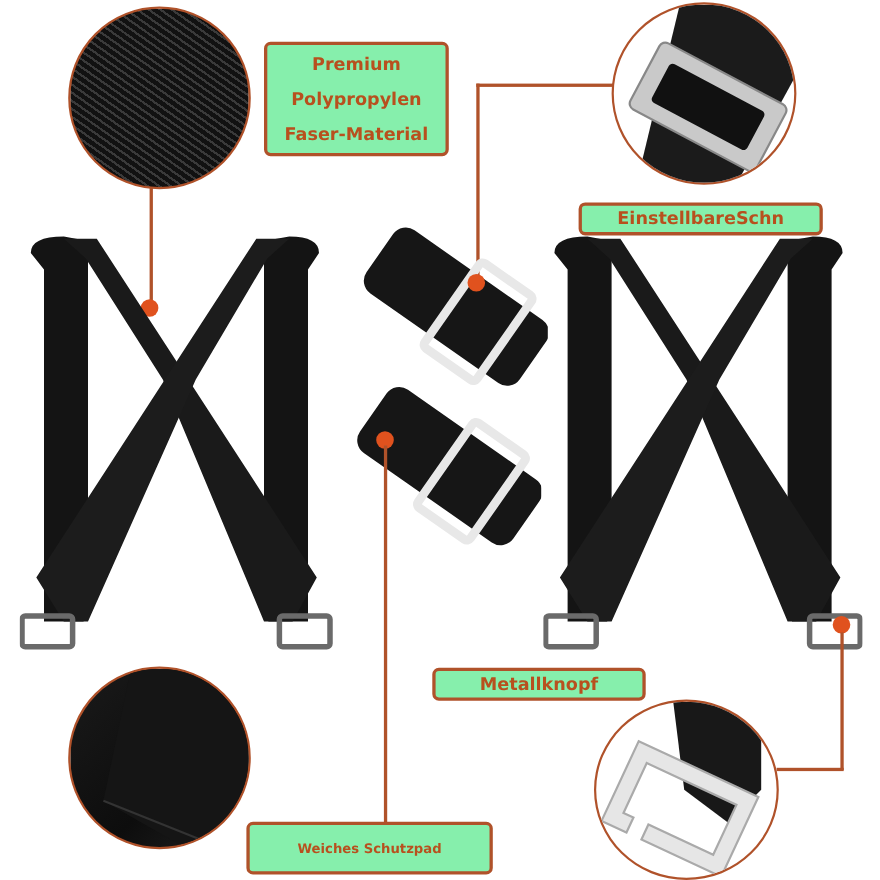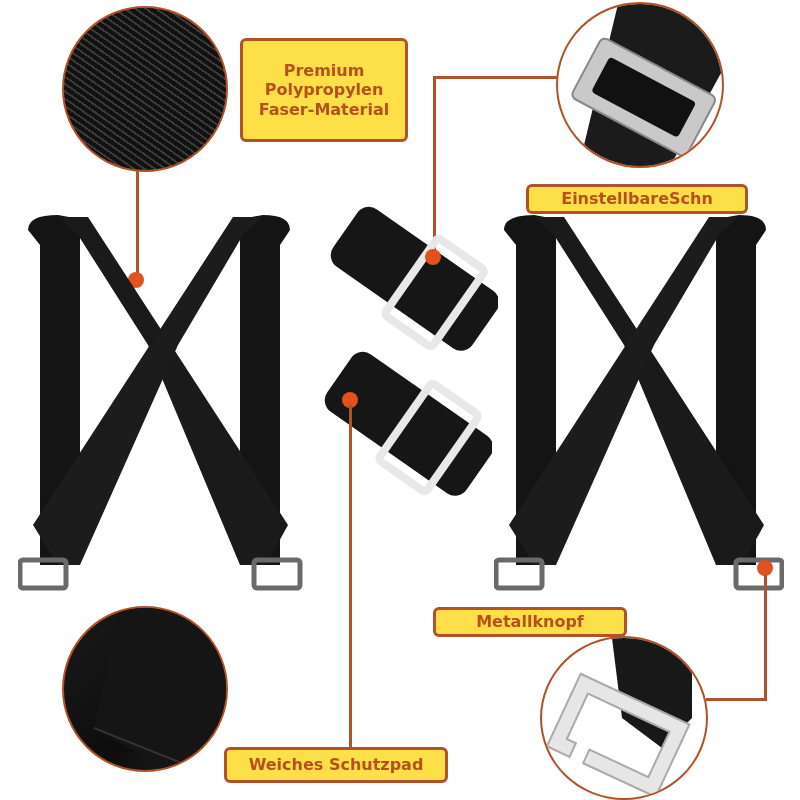--- a/index.html
+++ b/index.html
@@ -1,17 +1,17 @@
 <!DOCTYPE html>
 <html><head>
 <meta charset="utf-8">
 <style>
   html,body{margin:0;padding:0;background:#fff;}
   body{width:800px;height:800px;position:relative;overflow:hidden;font-family:"DejaVu Sans",sans-serif;}
-  .label{position:absolute;border:3px solid #b0522a;border-radius:6px;background:#fde047;color:#b8501e;font-weight:bold;text-align:center;box-sizing:border-box;display:flex;align-items:center;justify-content:center;line-height:1.2;}
+  .label{position:absolute;border:3px solid #b0522a;border-radius:6px;background:#86efac;color:#b8501e;font-weight:bold;text-align:center;box-sizing:border-box;display:flex;align-items:center;justify-content:center;line-height:1.2;gap:12px;}
   .circle{position:absolute;border-radius:50%;border:2px solid #b0522a;overflow:hidden;box-sizing:border-box;}
   .dot{position:absolute;width:16px;height:16px;border-radius:50%;background:#e0521e;}
   .line{position:absolute;background:#b0522a;}
   svg{position:absolute;}
 </style>
 </head>
 <body>
 
 <div class="circle" style="left:62px;top:6px;width:166px;height:166px;background:repeating-linear-gradient(35deg,#111 0 4px,#3a3a3a 4px 6px);"></div>
 <div class="line" style="left:136px;top:170px;width:3px;height:110px;"></div>
@@ -70,35 +70,35 @@
   <path d="M272,25 Q272,10 245,10 L222,14 L222,290 L226,360 L262,360 L262,40 Z" fill="#141414"></path>
   <polygon points="40,12 70,12 270,320 248,360 222,360 130,140 60,30" fill="#1a1a1a"></polygon>
   <polygon points="245,12 215,12 15,320 40,360 62,360 160,140 225,30" fill="#1c1c1c"></polygon>
   <rect x="2" y="355" width="46" height="28" rx="3" fill="none" stroke="#6a6a6a" stroke-width="5"></rect>
   <rect x="242" y="355" width="46" height="28" rx="3" fill="none" stroke="#6a6a6a" stroke-width="5"></rect>
 </svg>
 <div class="dot" style="left:757px;top:560px;"></div>
 <div class="line" style="left:764px;top:575px;width:3px;height:125px;"></div>
 <div class="line" style="left:706px;top:698px;width:61px;height:3px;"></div>
 
-<div class="label" style="left:393px;top:607px;width:194px;height:30px;font-size:16px;margin-left:40px;">
+<div class="label" style="left:393px;top:607px;width:194px;height:30px;font-size:16px;">
   <span>Metallknopf</span>
 </div>
 
 <div class="circle" style="left:540px;top:636px;width:168px;height:164px;background:#fff;">
   <svg width="168" height="164" viewBox="0 0 168 164">
     <polygon points="70,0 150,0 150,80 120,110 80,80" fill="#181818"></polygon>
     <g transform="rotate(25 84 90)">
       <path d="M20,60 L140,60 L140,140 L60,140 L60,125 L125,125 L125,75 L35,75 L35,125 L45,125 L45,140 L20,140 Z" fill="#e6e6e6" stroke="#aaa" stroke-width="2"></path>
     </g>
   </svg>
 </div>
 
 <div class="circle" style="left:62px;top:606px;width:166px;height:166px;background:linear-gradient(135deg,#1a1a1a 0%,#0d0d0d 60%,#222 100%);">
   <svg width="166" height="166" viewBox="0 0 166 166">
     <polygon points="55,0 166,0 166,166 110,166 30,120" fill="#151515"></polygon>
     <line x1="30" y1="120" x2="130" y2="160" stroke="#333" stroke-width="2"></line>
   </svg>
 </div>
 
-<div class="label" style="left:224px;top:747px;width:224px;height:36px;font-size:16px;">
+<div class="label" style="left:224px;top:747px;width:224px;height:48px;font-size:12px;">
   <span>Weiches Schutzpad</span>
 </div>
 
 </body></html>

